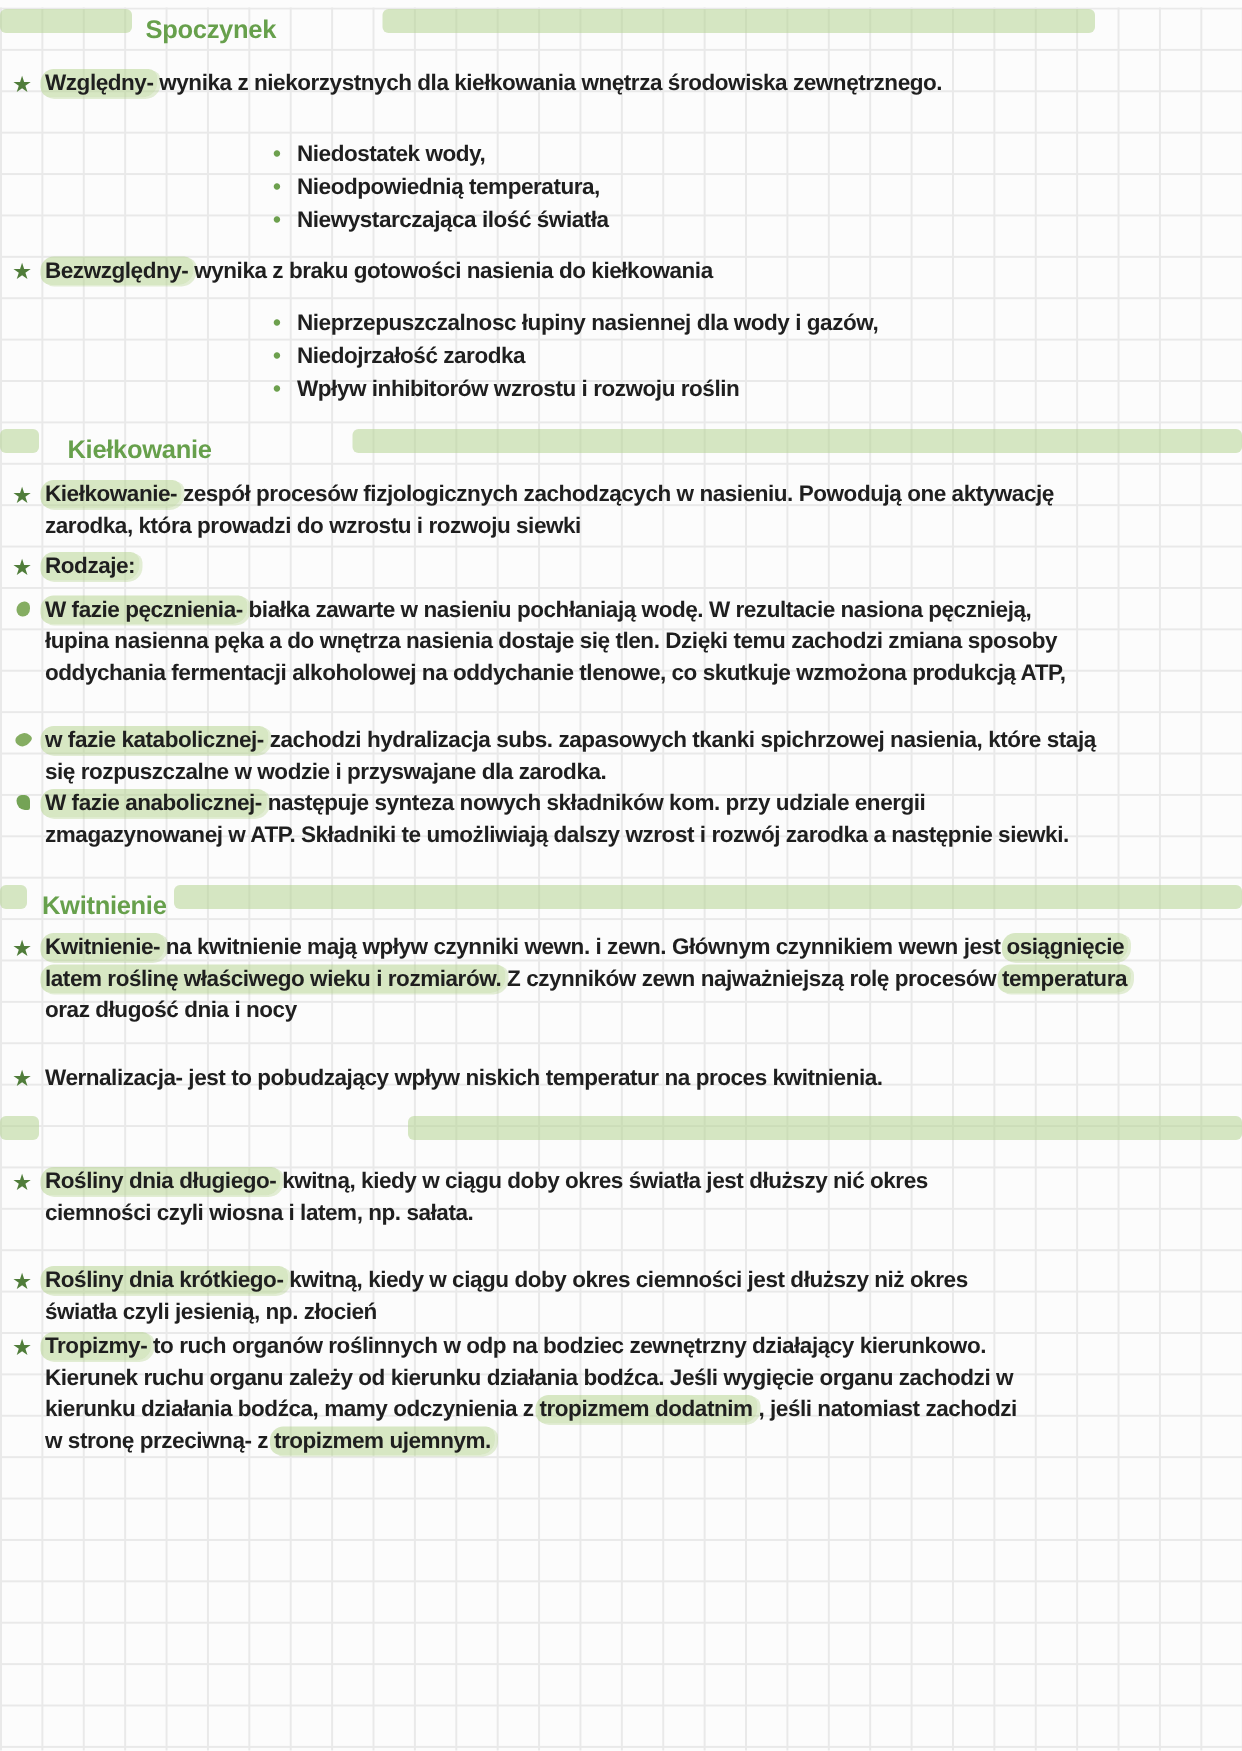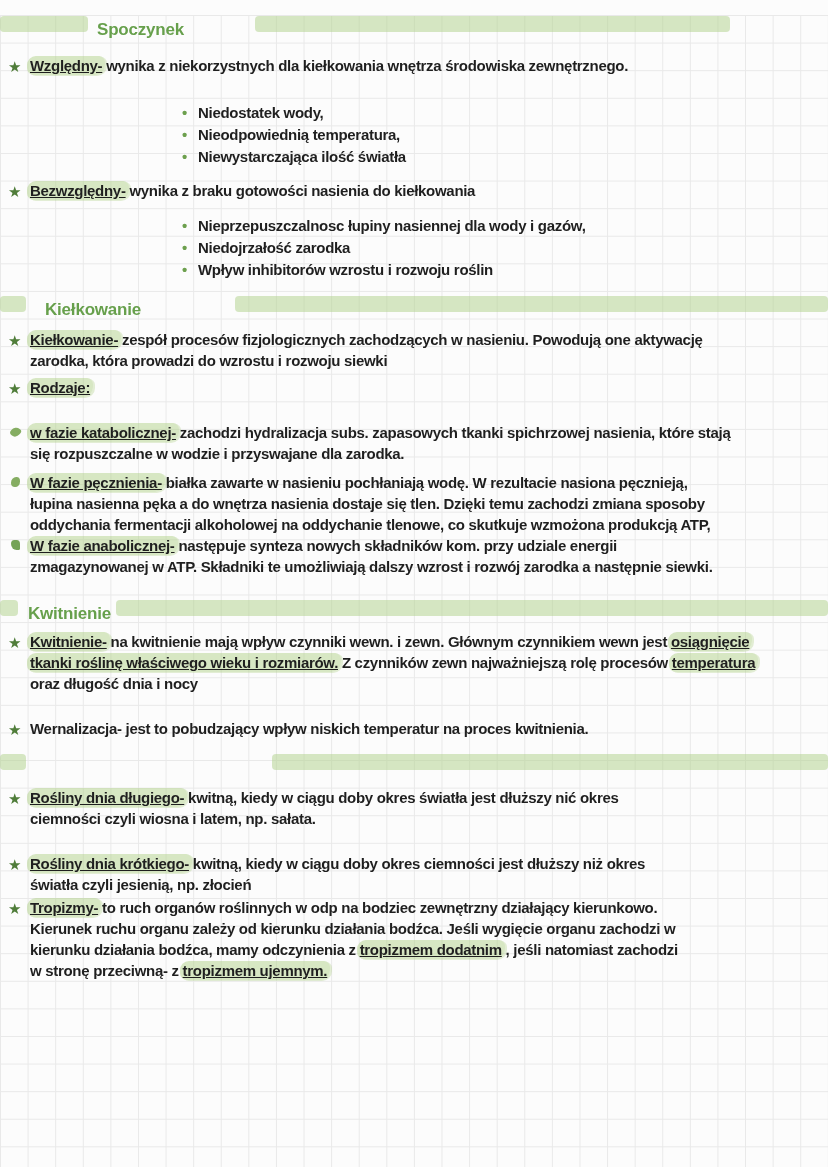--- a/index.html
+++ b/index.html
@@ -13,41 +13,41 @@
     position:relative;width:828px;height:1167px;
     background-image:
       linear-gradient(to right,#e9e9e9 1px,transparent 1px),
       linear-gradient(to bottom,#e9e9e9 1px,transparent 1px);
     background-size:27.6px 27.6px;
   }
   
   .shead{position:relative;height:28px;}
   .bar{position:absolute;top:1px;height:16px;background:rgba(181,211,146,.55);border-radius:4px;}
   .htitle{position:absolute;top:5px;font-size:17px;line-height:20px;color:#67a04c;letter-spacing:-.2px;white-space:nowrap;}
-  .sh1{margin-top:15px}.sh2{margin-top:14px}.sh3{margin-top:22px}.sh4{margin-top:14px}.sh5{margin-top:10px}
+  .sh1{margin-top:5px}.sh2{margin-top:14px}.sh3{margin-top:22px}.sh4{margin-top:14px}.sh5{margin-top:10px}
   .s1stub{left:0;width:88px}.s1title{left:97px}.s1bar{left:255px;width:475px}
   .s2stub{left:0;width:26px}.s2title{left:45px}.s2bar{left:235px;right:0}
   .s3stub{left:0;width:18px}.s3title{left:28px}.s3bar{left:116px;right:0}
   .s4stub{left:0;width:26px}.s4title{left:45px}.s4bar{left:272px;right:0}
   .s5stub{left:0;width:28px}.s5title{left:46px}.s5bar{left:122px;width:672px}
   
   .para{
     position:relative;margin-left:8px;margin-right:28px;padding-left:22px;
     font-size:15px;line-height:21px;letter-spacing:-.3px;white-space:pre-wrap;
   }
   .star{position:absolute;left:0;top:1px;color:#507d3a;font-size:15px;letter-spacing:0;}
   .blob{position:absolute;left:3px;top:5px;width:9px;height:10px;background:#85ad62;border-radius:60% 40% 55% 45%;}
   .blob.b2{transform:rotate(40deg);border-radius:70% 30% 60% 40%;}
   .blob.b3{border-radius:50% 50% 20% 80%;background:#74a356;}
   .hl{
     background:rgba(178,209,138,.5);
     border-radius:9px 6px 10px 7px;
     box-shadow:2px 1px 0 rgba(178,209,138,.35);
     padding:1px 3px;margin:-1px -3px;
-    -webkit-box-decoration-break:clone;box-decoration-break:clone;text-decoration:underline;
+    -webkit-box-decoration-break:clone;box-decoration-break:clone;
   }
   .p-s1a{margin-top:12px}.p-s1b{margin-top:12px}
   .p-s2a{margin-top:6px}.p-s2b{margin-top:6px}.p-s2c{margin-top:8px}.p-s2d{margin-top:24px}.p-s2e{}
   .p-s3a{margin-top:4px}.p-s3b{margin-top:24px}
   .p-s4a{margin-top:6px}.p-s4b{margin-top:24px}
   .p-s5a{margin-top:2px}
   
   .note-list{margin-left:182px;font-size:15px;letter-spacing:-.3px;}
   .nl1{margin-top:26px}.nl2{margin-top:14px}
   .li{position:relative;padding-left:16px;line-height:22px;}
@@ -84,38 +84,38 @@
       <span class="bar s2stub"></span>
       <span class="bar s2bar"></span>
       <span class="htitle s2title">Kiełkowanie</span>
     </div>
 
   <div class="para p-s2a"><span class="star">★</span><span class="hl">Kiełkowanie-</span><span> zespół procesów fizjologicznych zachodzących w nasieniu. Powodują one aktywację
 zarodka, która prowadzi do wzrostu i rozwoju siewki</span></div>
 
   <div class="para p-s2b"><span class="star">★</span><span class="hl">Rodzaje:</span><span></span></div>
 
-  <div class="para p-s2d"><span class="blob b2"></span><span class="hl">w fazie katabolicznej-</span><span> zachodzi hydralizacja subs. zapasowych tkanki spichrzowej nasienia, które stają
-się rozpuszczalne w wodzie i przyswajane dla zarodka.</span></div>
-
   <div class="para p-s2c"><span class="blob"></span><span class="hl">W fazie pęcznienia-</span><span> białka zawarte w nasieniu pochłaniają wodę. W rezultacie nasiona pęcznieją,
 łupina nasienna pęka a do wnętrza nasienia dostaje się tlen. Dzięki temu zachodzi zmiana sposoby
 oddychania fermentacji alkoholowej na oddychanie tlenowe, co skutkuje wzmożona produkcją ATP,</span></div>
+
+  <div class="para p-s2d"><span class="blob b2"></span><span class="hl">w fazie katabolicznej-</span><span> zachodzi hydralizacja subs. zapasowych tkanki spichrzowej nasienia, które stają
+się rozpuszczalne w wodzie i przyswajane dla zarodka.</span></div>
 
   <div class="para p-s2e"><span class="blob b3"></span><span class="hl">W fazie anabolicznej-</span><span> następuje synteza nowych składników kom. przy udziale energii
 zmagazynowanej w ATP. Składniki te umożliwiają dalszy wzrost i rozwój zarodka a następnie siewki.</span></div>
 
   <div class="shead sh3">
       <span class="bar s3stub"></span>
       <span class="bar s3bar"></span>
       <span class="htitle s3title">Kwitnienie</span>
     </div>
 
   <div class="para p-s3a"><span class="star">★</span><span class="hl">Kwitnienie-</span><span> na kwitnienie mają wpływ czynniki wewn. i zewn. Głównym czynnikiem wewn jest </span><span class="hl">osiągnięcie</span><span>
-</span><span class="hl">tkanki roślinę właściwego wieku i rozmiarów.</span><span> Z czynników zewn najważniejszą rolę procesów </span><span class="hl">temperatura</span><span>
+</span><span class="hl">latem roślinę właściwego wieku i rozmiarów.</span><span> Z czynników zewn najważniejszą rolę procesów </span><span class="hl">temperatura</span><span>
 oraz długość dnia i nocy</span></div>
 
   <div class="para p-s3b"><span class="star">★</span><span>Wernalizacja-</span><span> jest to pobudzający wpływ niskich temperatur na proces kwitnienia.</span></div>
 
   <div class="shead sh4">
       <span class="bar s4stub"></span>
       <span class="bar s4bar"></span>
     </div>
 
   <div class="para p-s4a"><span class="star">★</span><span class="hl">Rośliny dnia długiego-</span><span> kwitną, kiedy w ciągu doby okres światła jest dłuższy nić okres

